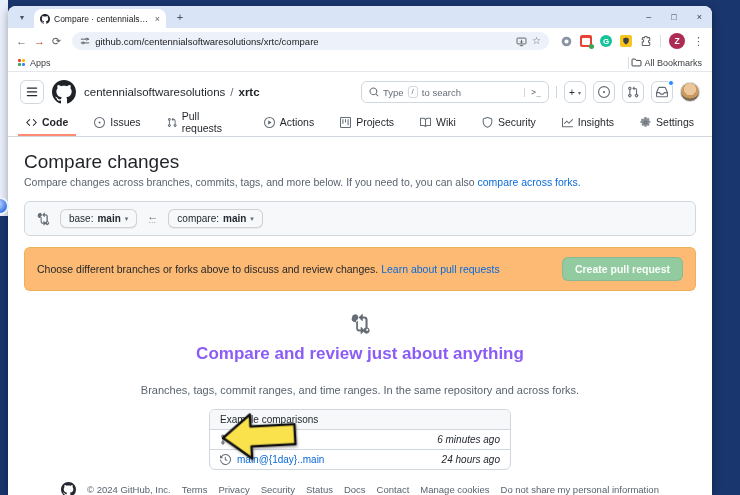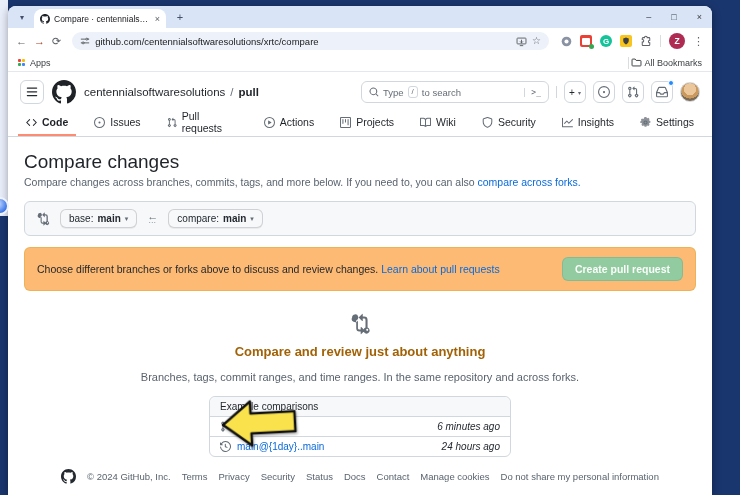--- a/index.html
+++ b/index.html
@@ -83,21 +83,21 @@
   .branch-btn .caret { font-size:7px; color:#656d76; }
   .range { display:flex; flex-direction:column; align-items:center; color:#656d76; line-height:.55; }
   .range .arr { font-size:11px; }
   .range .dots { font-size:8px; letter-spacing:1px; }
 
   .banner { margin-top:11px; background:#fdba74; border:1px solid rgba(212,167,44,.4); border-radius:6px; padding:9px 12px; display:flex; align-items:center; font-size:10.5px; color:#1f2328; }
   .create-btn { margin-left:auto; background:#93cba0; color:rgba(255,255,255,.95); border:1px solid rgba(31,35,40,.1); border-radius:6px;
     padding:5px 12px; font-size:10.5px; font-weight:600; cursor:pointer; }
 
   .blankslate { margin-top:22px; text-align:center; }
-  .blankslate h2 { font-size:13px; font-weight:700; color:#a16207; margin:9px 0 12px; }
+  .blankslate h2 { font-size:17px; font-weight:700; color:#8b5cf6; margin:9px 0 20px; }
   .blankslate p { font-size:11px; color:#59636e; }
   .ex-table { width:302px; margin:13px auto 0; border:1px solid #d0d7de; border-radius:6px; text-align:left; position:relative; background:#fff; }
   .ex-head { background:#f6f8fa; border-bottom:1px solid #d0d7de; border-radius:6px 6px 0 0; padding:4px 10px; font-size:10px; color:#1f2328; }
   .ex-row { display:flex; align-items:center; gap:6px; padding:4px 10px; font-size:10px; }
   .ex-row + .ex-row { border-top:1px solid #d0d7de; }
   .ex-row .time { margin-left:auto; font-style:italic; color:#24292f; font-size:10px; }
   .cursor-arrow { position:absolute; left:10px; top:0px; width:80px; height:52px; transform:rotate(-3deg); pointer-events:none;
     filter:drop-shadow(1px 2px 1px rgba(0,0,0,.25)); }
 
   .gh-footer { margin-top:auto; display:flex; align-items:center; justify-content:center; gap:11px; padding:12px 0 16px; font-size:9.5px; color:#59636e; }
@@ -211,21 +211,21 @@
           </svg>
       </span>
       <span>
         <svg width="24" height="24" viewBox="0 0 16 16" fill="#1f2328">
             <path d="M8 0C3.58 0 0 3.58 0 8c0 3.54 2.29 6.53 5.47 7.59.4.07.55-.17.55-.38 0-.19-.01-.82-.01-1.49-2.01.37-2.53-.49-2.69-.94-.09-.23-.48-.94-.82-1.13-.28-.15-.68-.52-.01-.53.63-.01 1.08.58 1.23.82.72 1.21 1.87.87 2.33.66.07-.52.28-.87.51-1.07-1.78-.2-3.64-.89-3.64-3.95 0-.87.31-1.59.82-2.15-.08-.2-.36-1.02.08-2.12 0 0 .67-.21 2.2.82.64-.18 1.32-.27 2-.27s1.36.09 2 .27c1.53-1.04 2.2-.82 2.2-.82.44 1.1.16 1.92.08 2.12.51.56.82 1.27.82 2.15 0 3.07-1.87 3.75-3.65 3.95.29.25.54.73.54 1.48 0 1.07-.01 1.93-.01 2.2 0 .21.15.46.55.38A8.01 8.01 0 0 0 16 8c0-4.42-3.58-8-8-8z"></path>
           </svg>
       </span>
       <span class="crumb">
         <a class="lnk" style="color:#1f2328">centennialsoftwaresolutions</a>
         <span class="sep">/</span>
-        <a class="lnk repo" style="color:#1f2328;font-weight:600">pull</a>
+        <a class="lnk repo" style="color:#1f2328;font-weight:600">xrtc</a>
       </span>
       <span class="gh-actions">
         <span class="searchpill">
           <svg width="10" height="10" viewBox="0 0 16 16" fill="#656d76">
               <path d="M10.68 11.74a6 6 0 0 1-7.922-8.982 6 6 0 0 1 8.982 7.922l3.04 3.04a.749.749 0 0 1-.326 1.275.749.749 0 0 1-.734-.215ZM11.5 7a4.499 4.499 0 1 0-8.997 0A4.499 4.499 0 0 0 11.5 7Z"></path>
             </svg>
           <span>Type</span>
           <span class="slashkey">/</span>
           <span>to search</span>
           <span class="cmdk">&gt;_</span>

